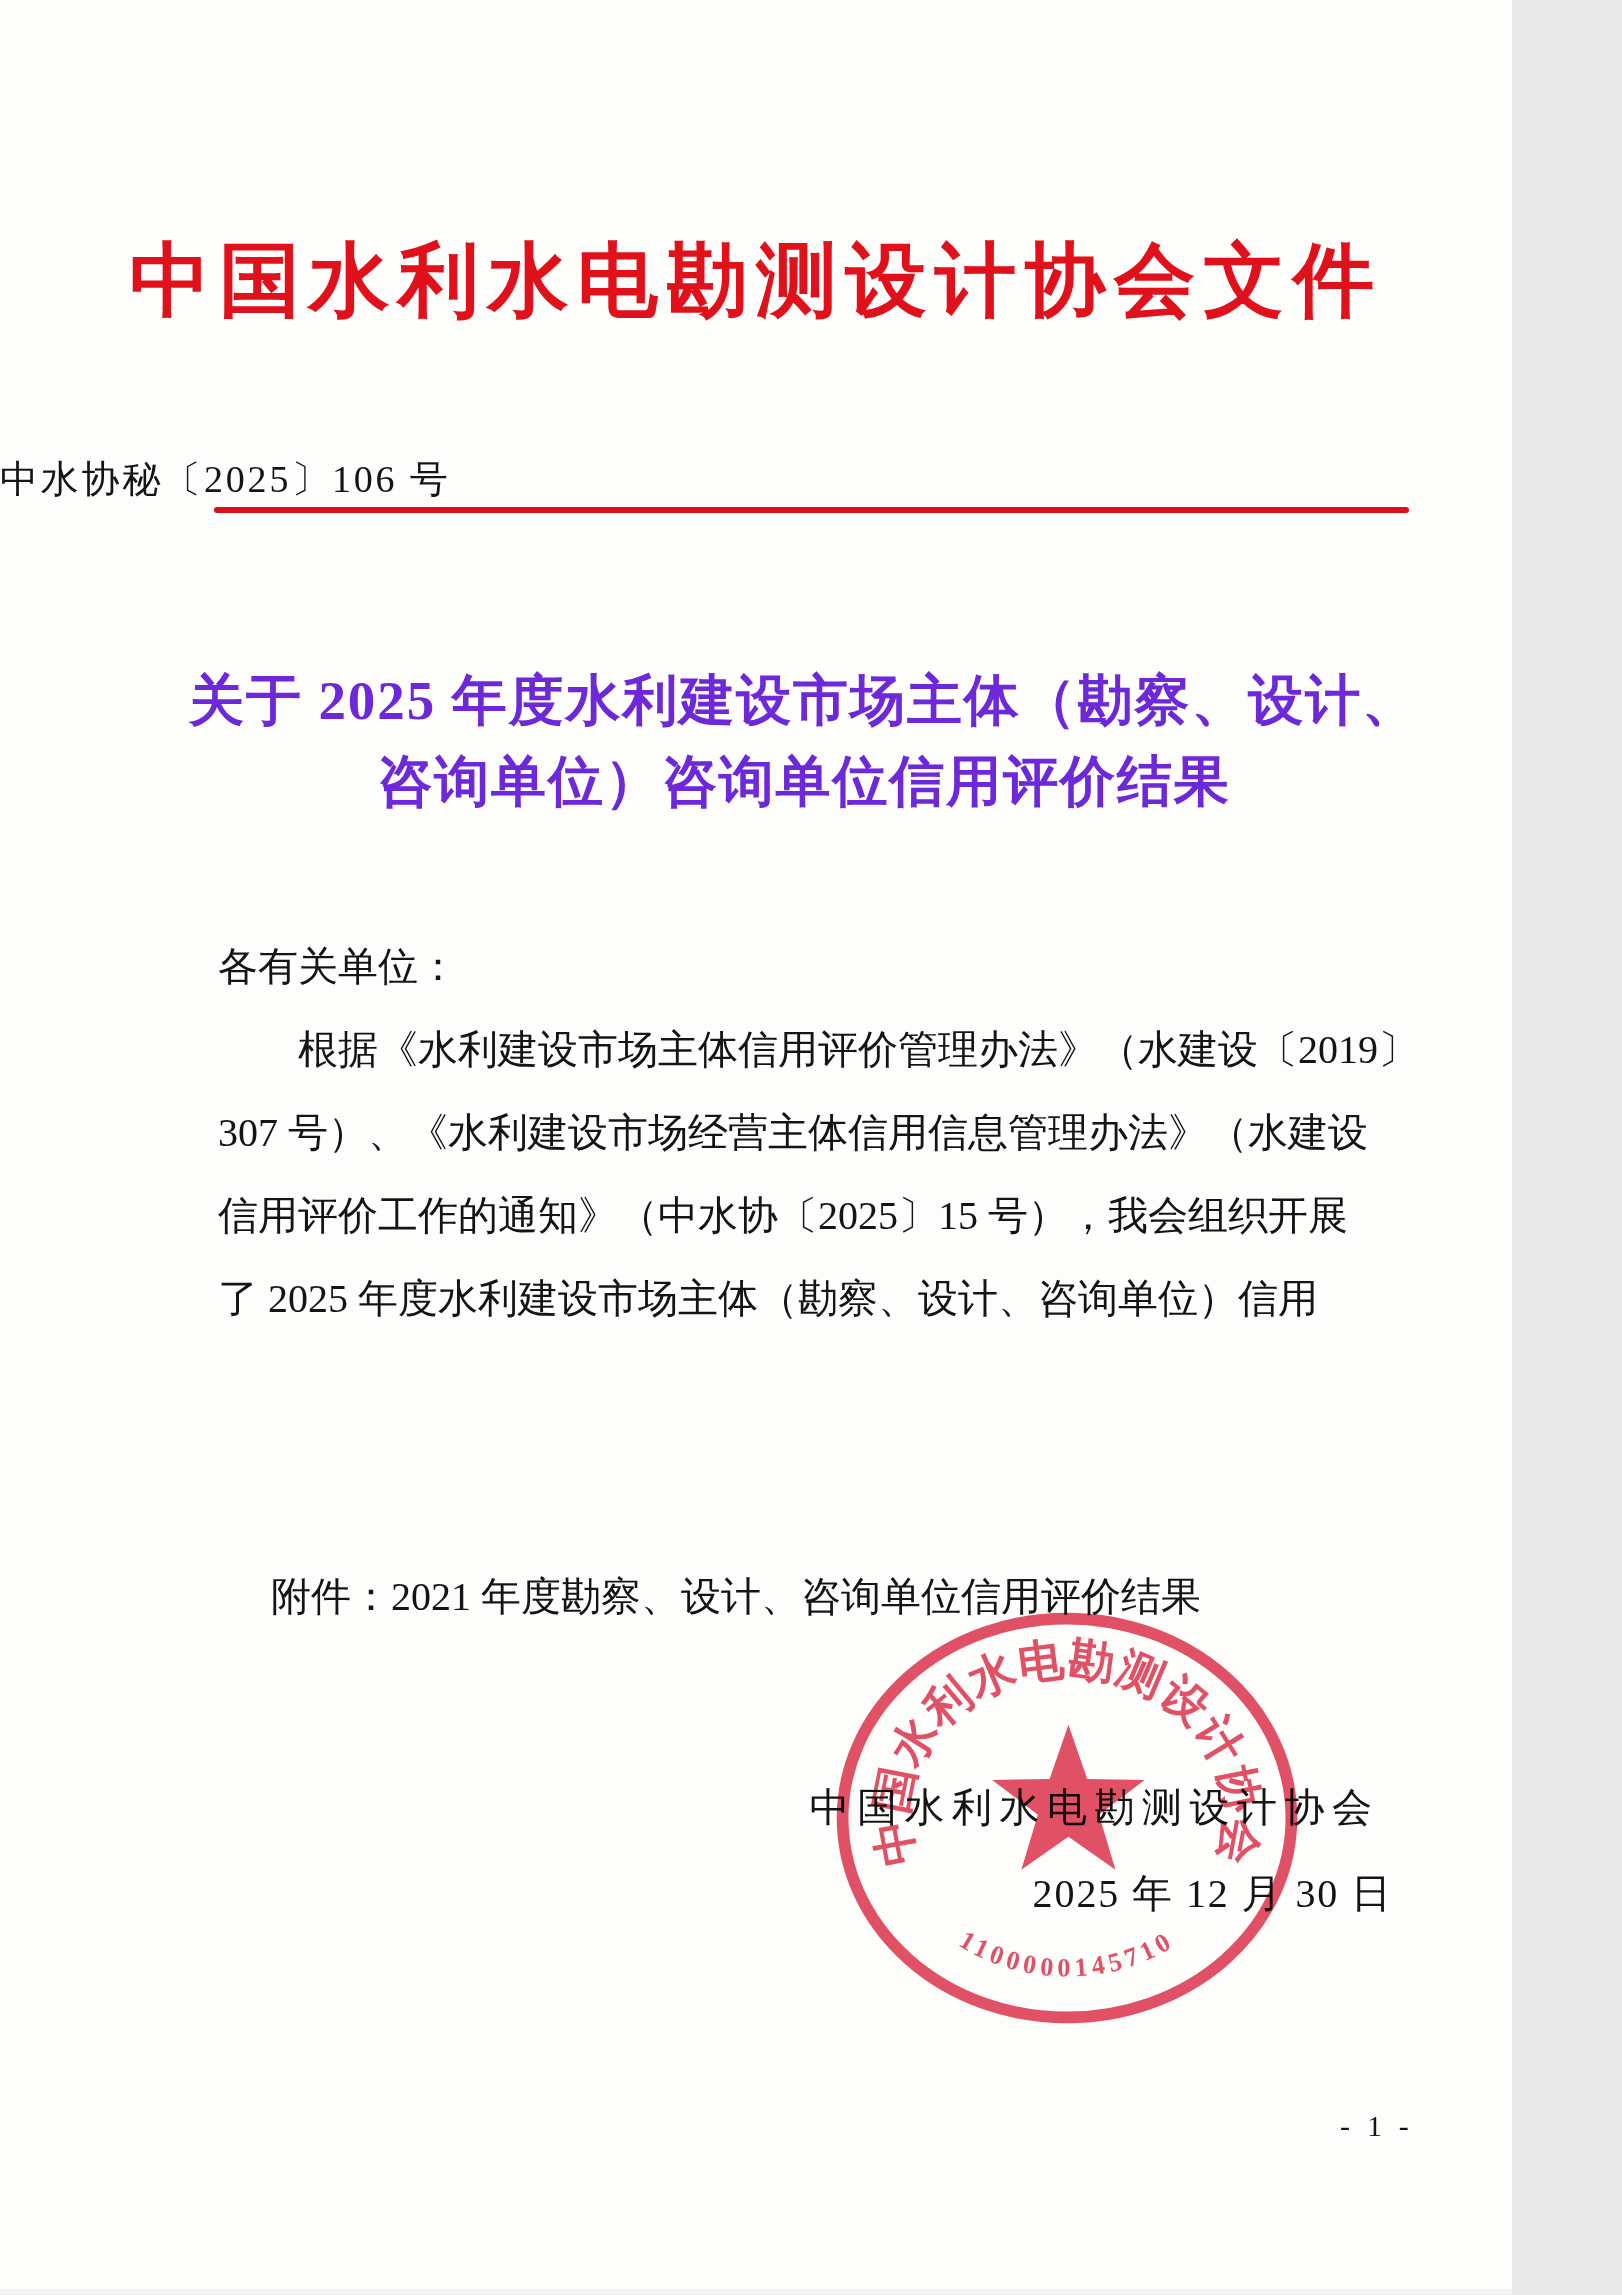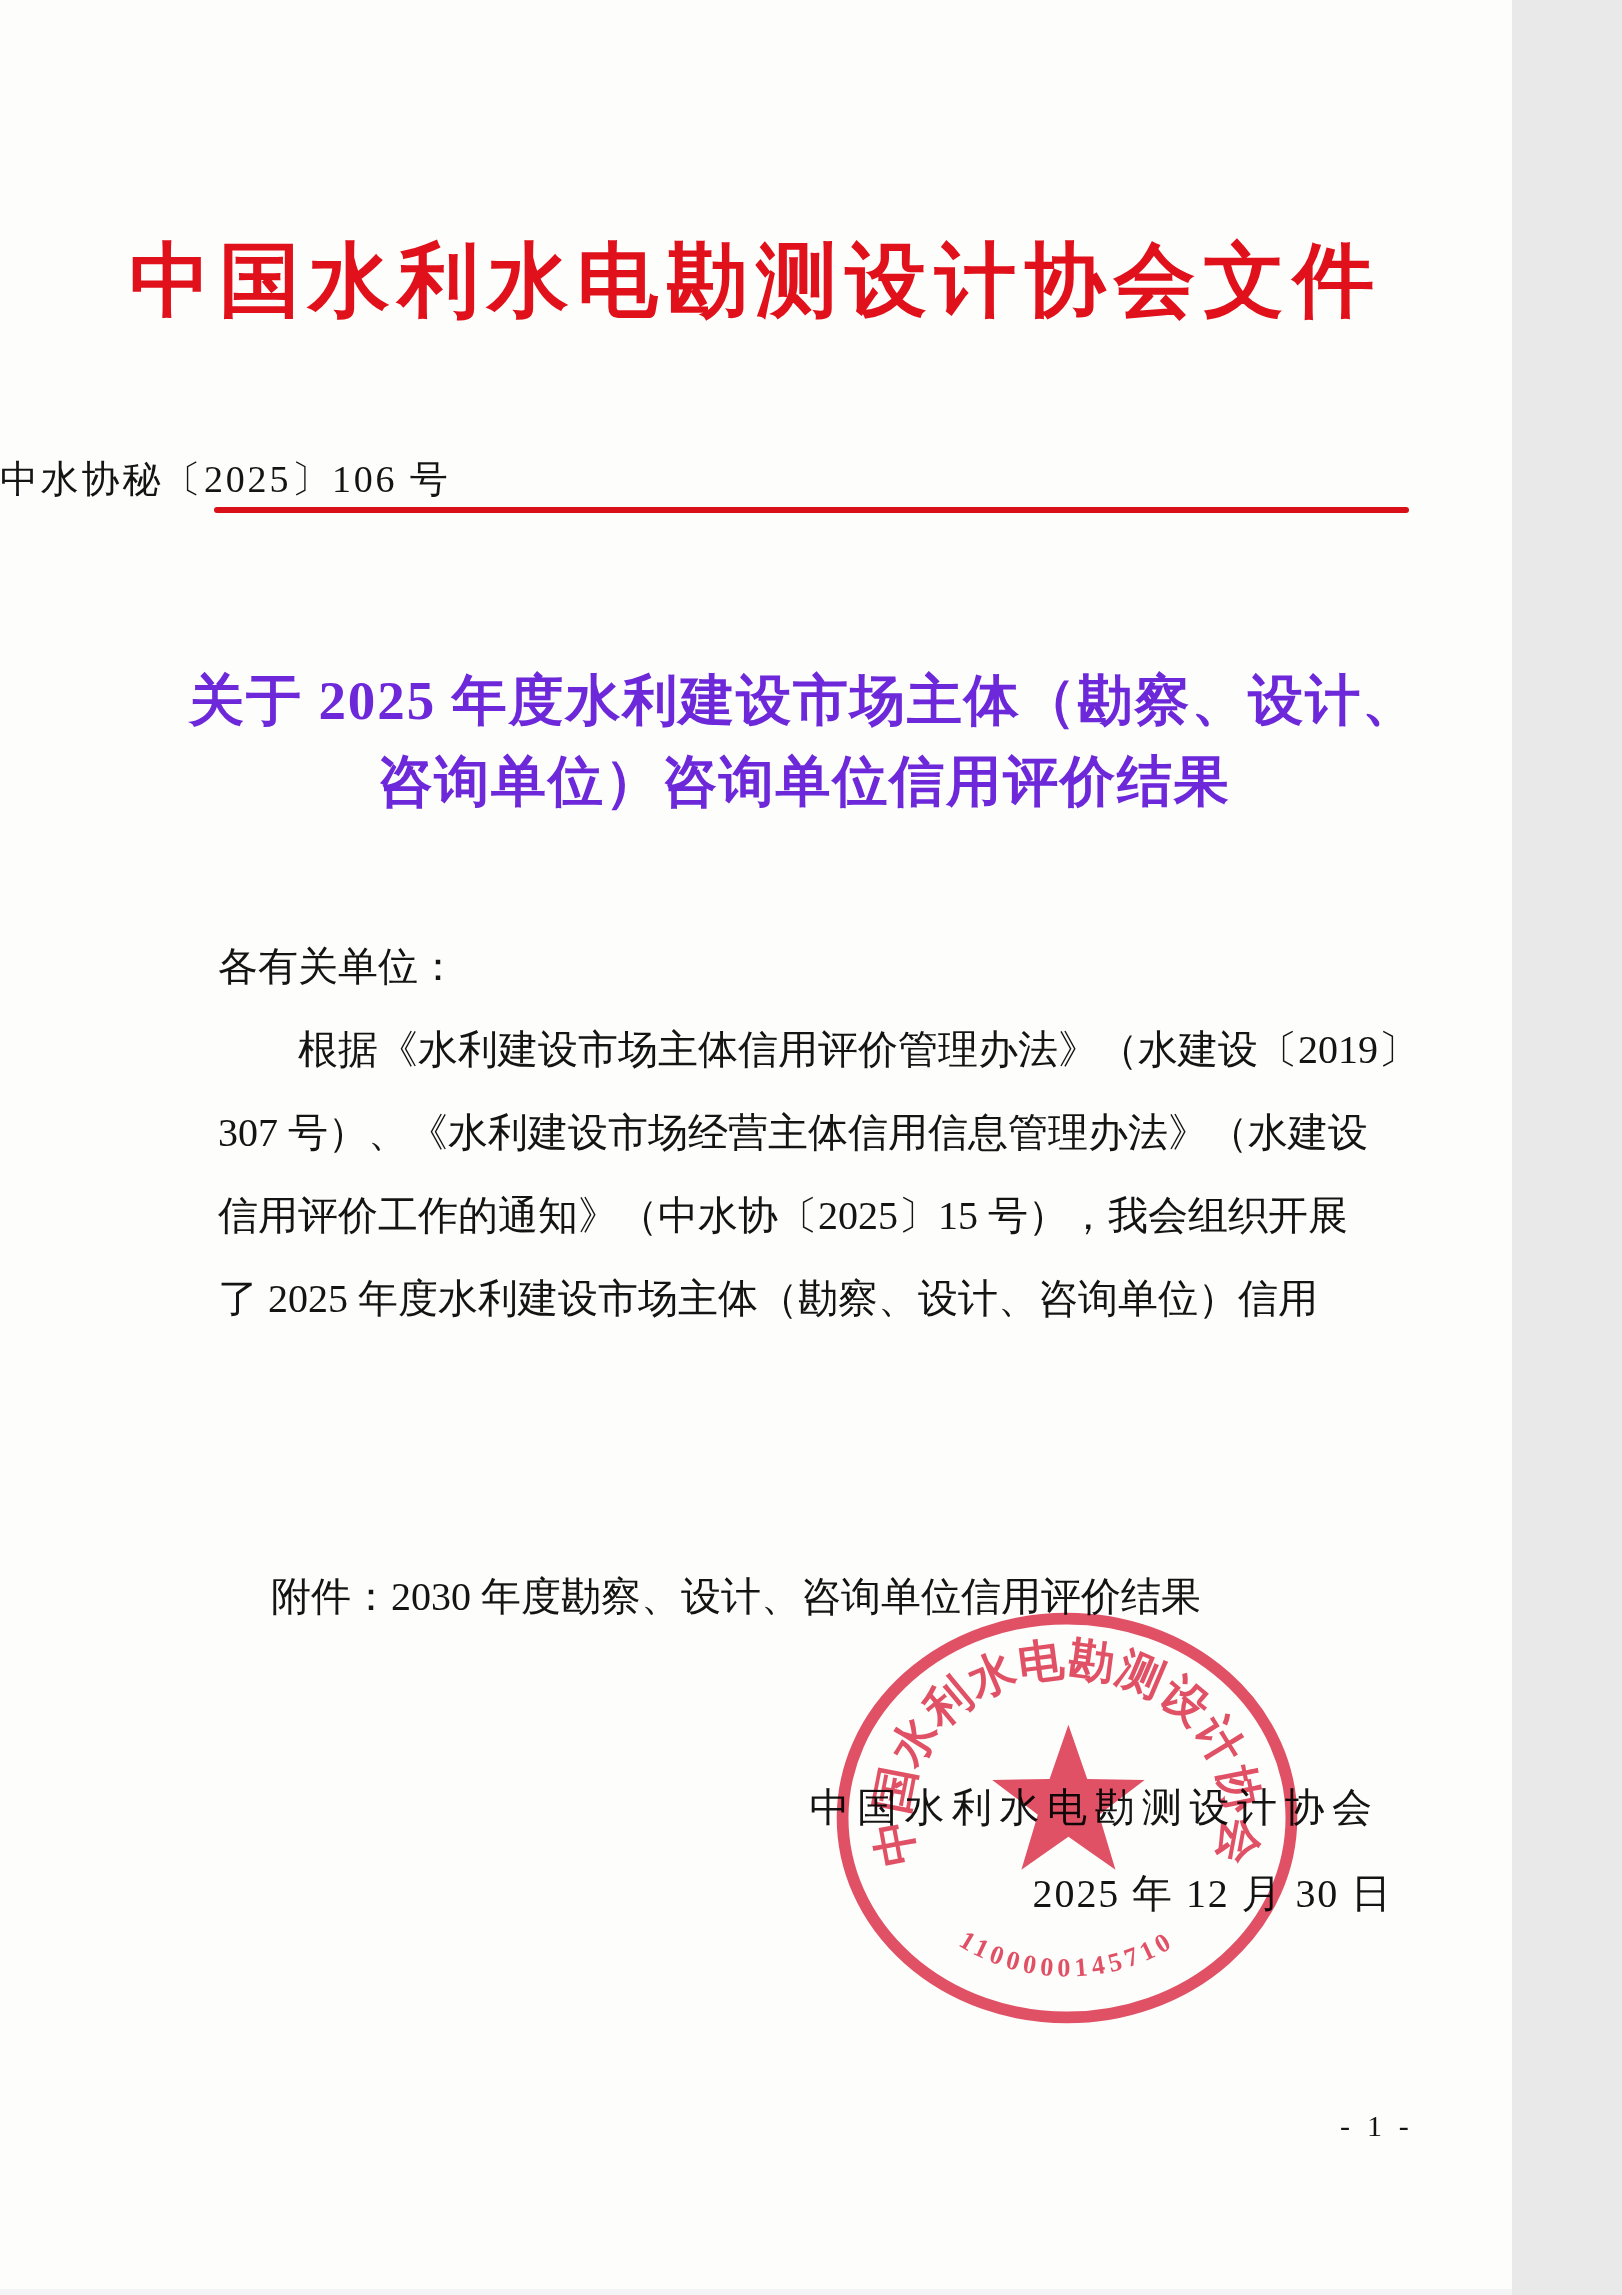--- a/index.html
+++ b/index.html
@@ -157,21 +157,21 @@
   </div>
 
   <div class="body-text">
     <div class="bline">各有关单位：</div>
     <div class="bline indent">根据《水利建设市场主体信用评价管理办法》（水建设〔2019〕</div>
     <div class="bline">307 号）、《水利建设市场经营主体信用信息管理办法》（水建设</div>
     <div class="bline">信用评价工作的通知》（中水协〔2025〕15 号），我会组织开展</div>
     <div class="bline">了 2025 年度水利建设市场主体（勘察、设计、咨询单位）信用</div>
   </div>
 
-  <div class="attachment">附件：2030 年度勘察、设计、咨询单位信用评价结果</div>
+  <div class="attachment">附件：2021 年度勘察、设计、咨询单位信用评价结果</div>
 
   <div class="sig-org">中国水利水电勘测设计协会</div>
 
   <div class="sig-date">2025 年 12 月 30 日</div>
 
   <svg class="seal" viewBox="0 0 994 880" xmlns="http://www.w3.org/2000/svg">
     <ellipse cx="497" cy="440" rx="477" ry="424" fill="none" stroke="#df3951" stroke-width="25"></ellipse>
     <path d="M500,242 L460,357 L338,359 L435,433 L400,550 L500,480 L600,550 L565,433 L662,359 L540,357 Z" fill="#df3951"></path>
     <path id="sealTopArc" d="M 179,538 A 338 300 0 1 1 815,538" fill="none"></path>
     <path id="sealBottomArc" d="M 262,708 A 390 342 0 0 0 732,708" fill="none"></path>

